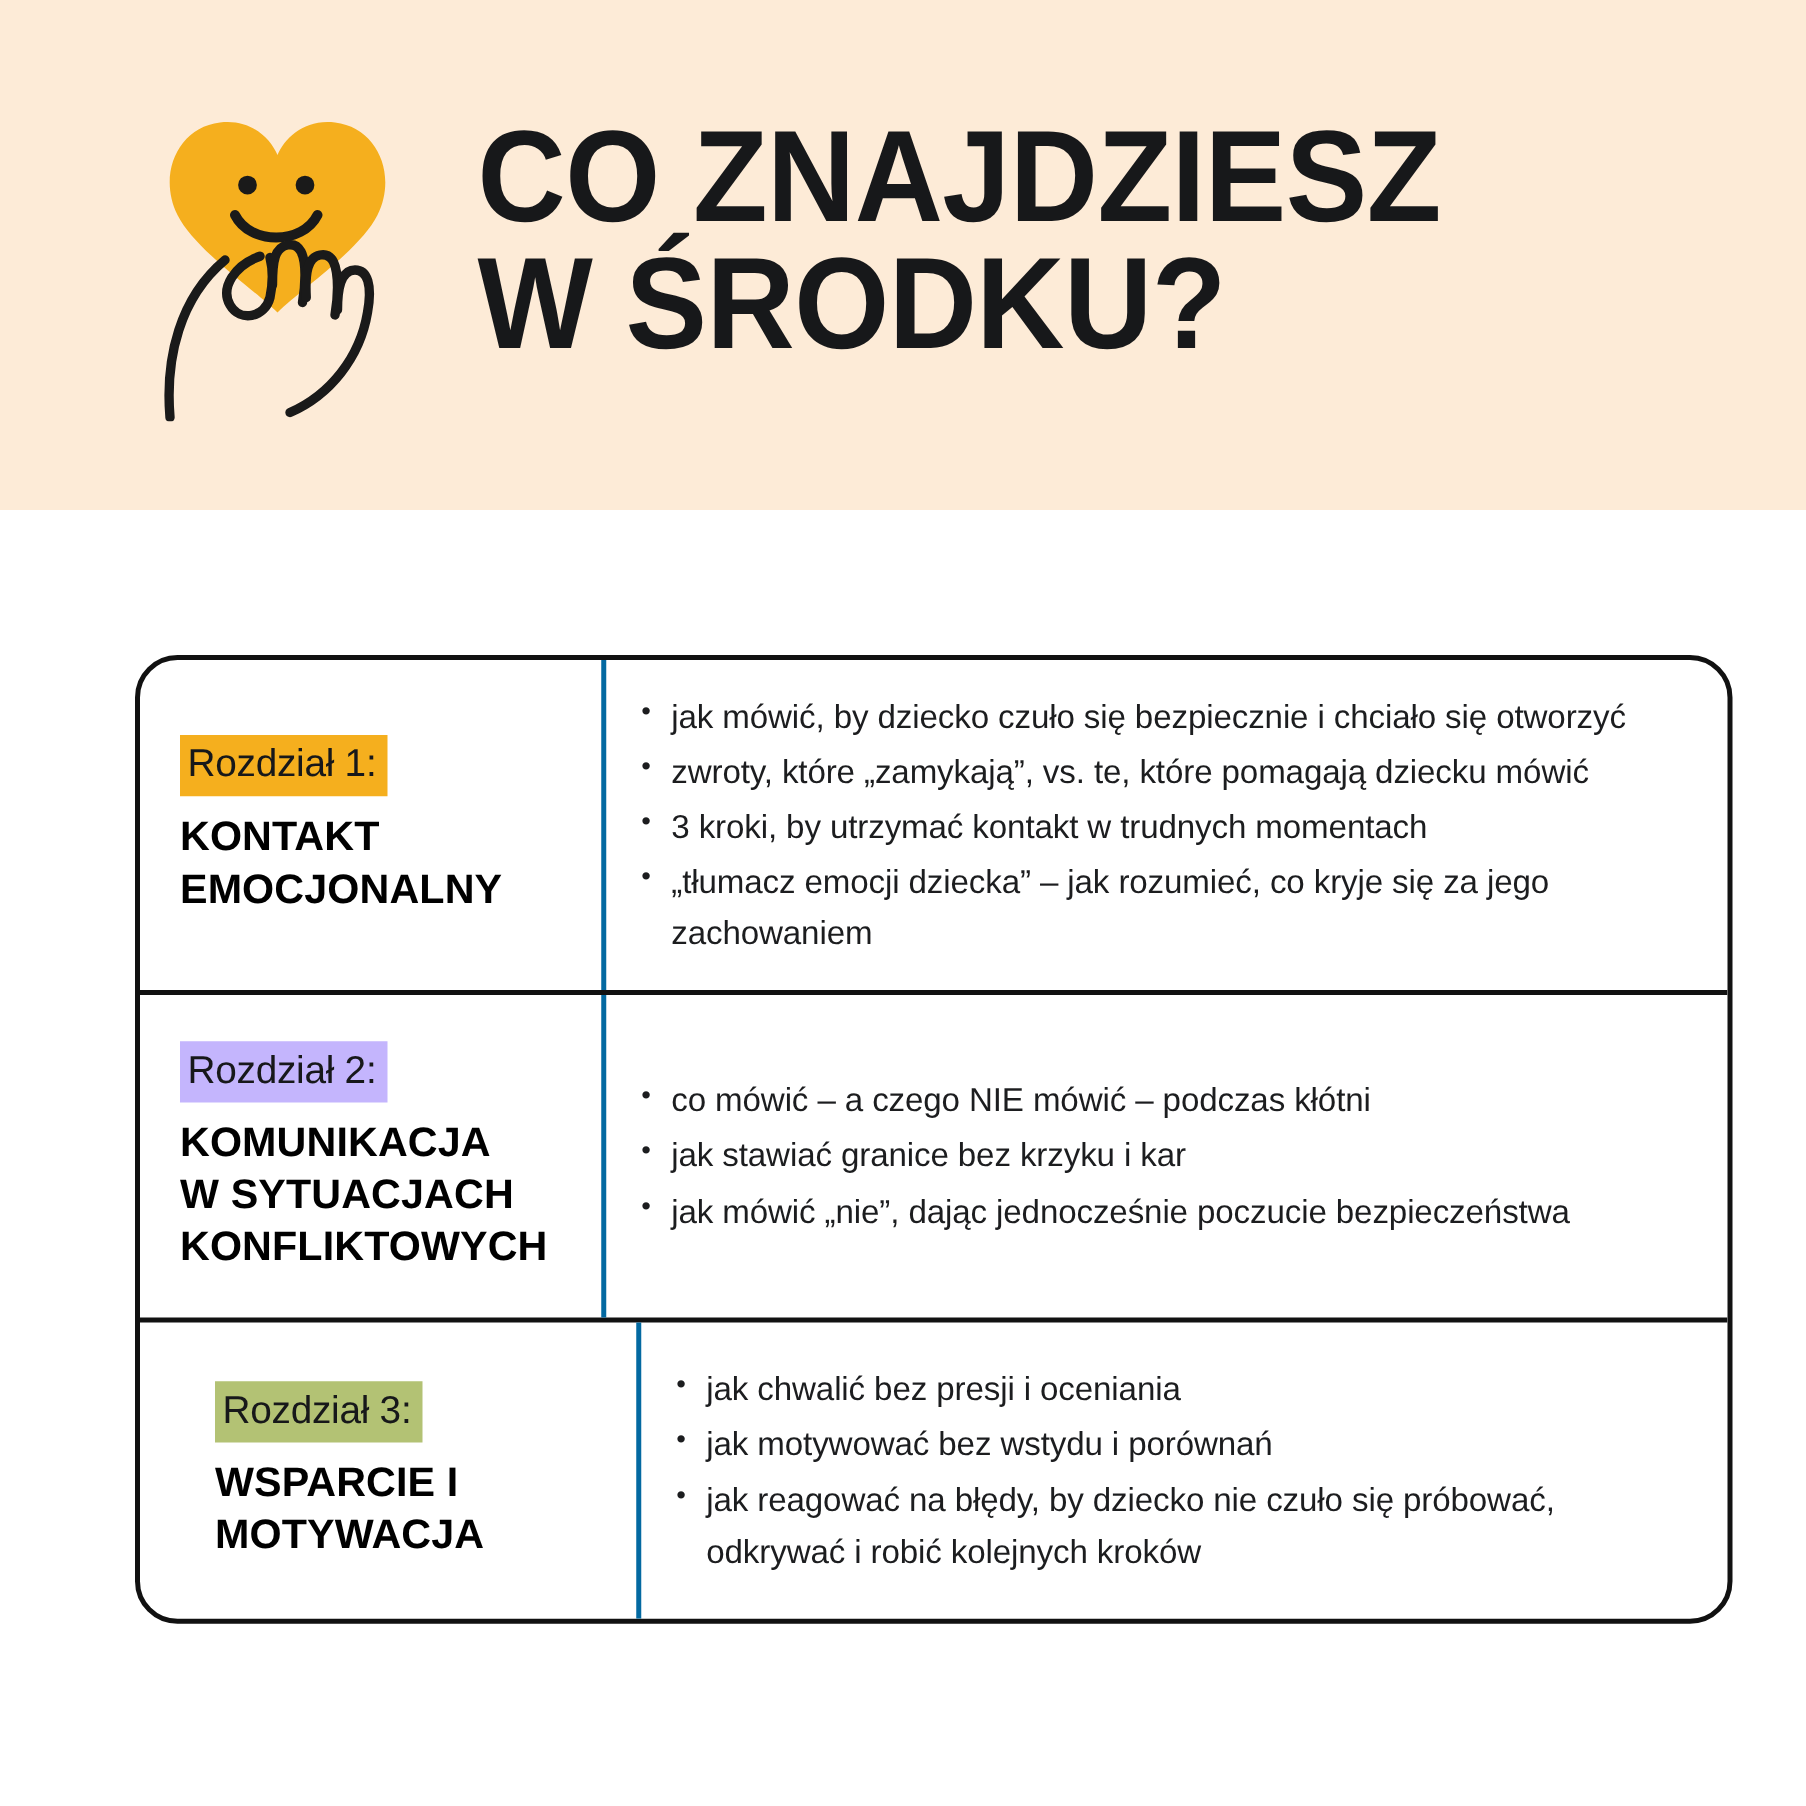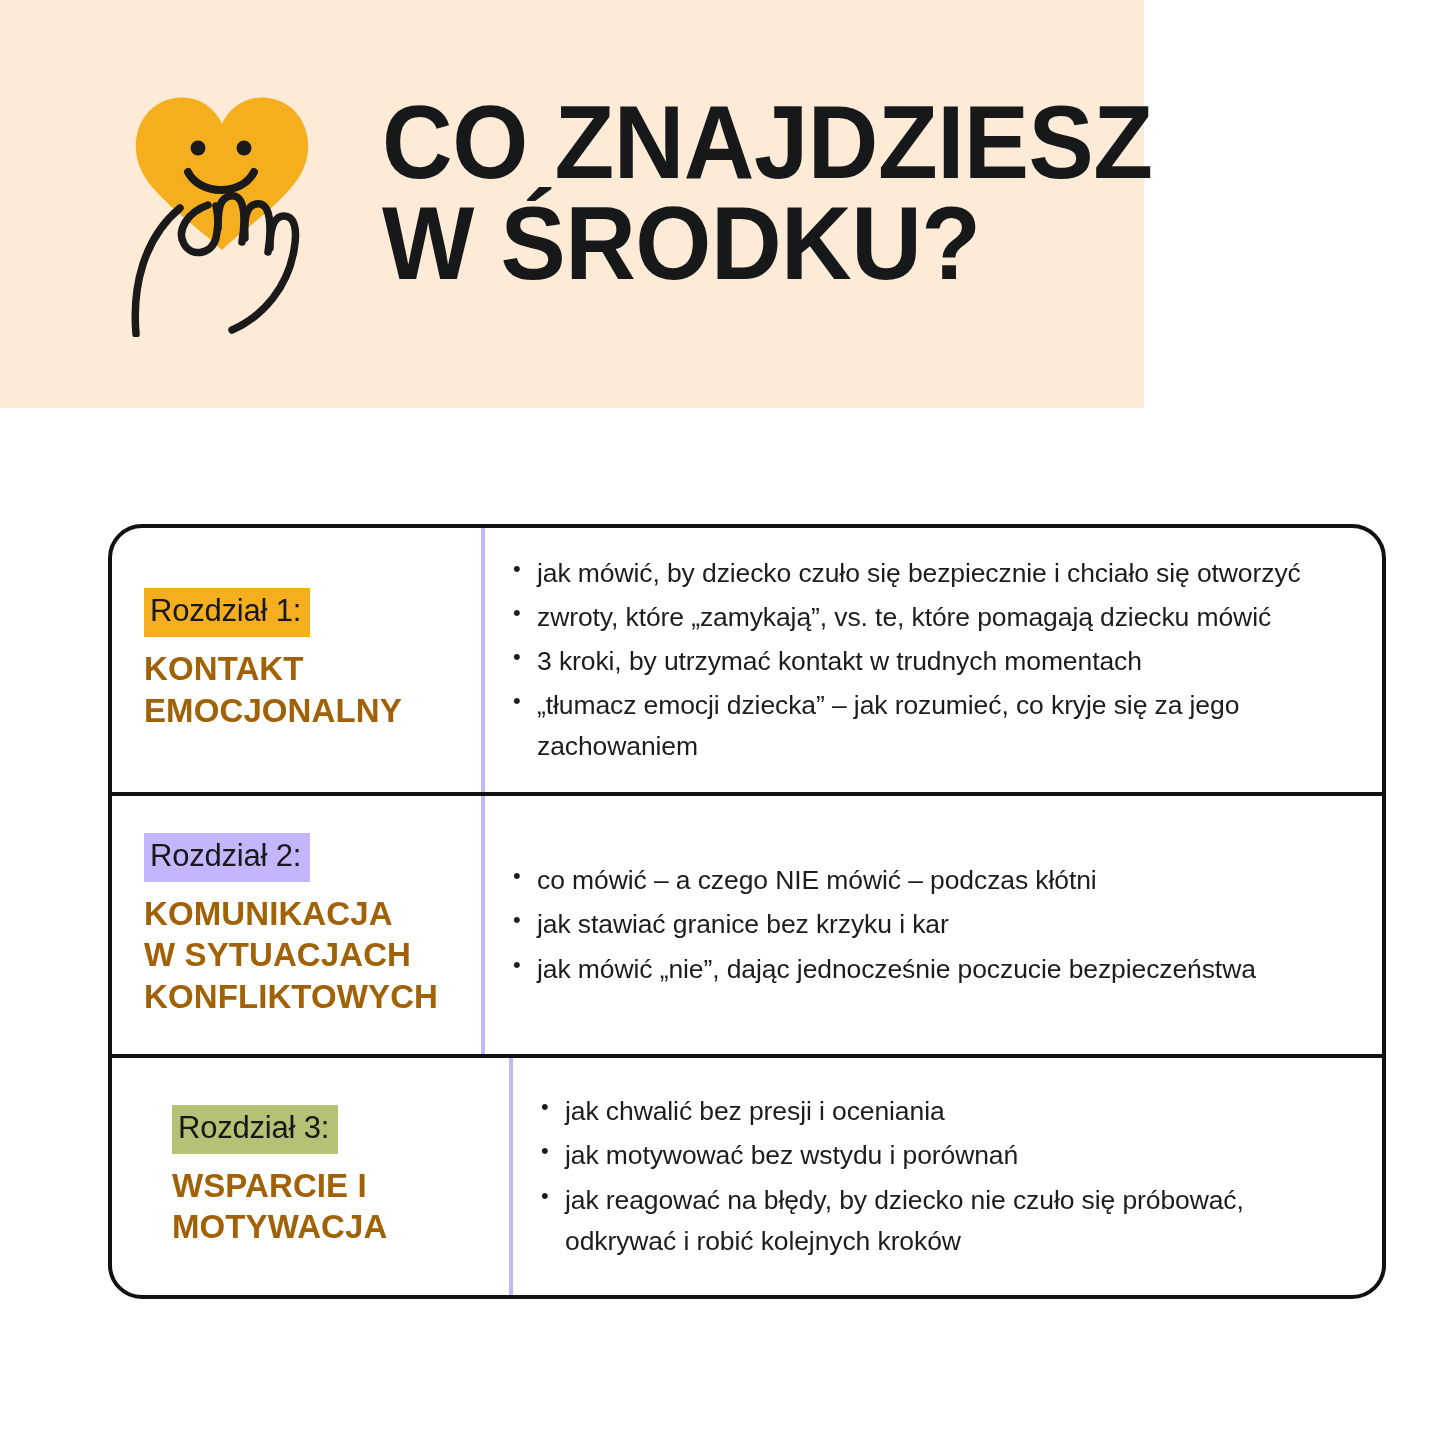--- a/index.html
+++ b/index.html
@@ -13,21 +13,21 @@
     font-family: "Liberation Sans", sans-serif;
     overflow: hidden;
     position: relative;
   }
 
   
   .banner {
     position: absolute;
     left: 0;
     top: 0;
-    width: 1144px;
+    width: 1445px;
     height: 408px;
     background: #FDEBD7;
     box-sizing: border-box;
   }
 
   .banner-inner {
     position: relative;
     width: 100%;
     height: 100%;
   }
@@ -83,21 +83,21 @@
   .row:last-child { border-bottom: none; }
 
   .row-1 { height: 268px; }
   .row-2 { height: 262px; }
   .row-3 { height: 237px; padding-left: 28px; }
 
   .cell-left {
     width: 373px;
     flex: 0 0 373px;
     box-sizing: border-box;
-    border-right: 4px solid #c4b5fd;
+    border-right: 4px solid #0369a1;
     padding: 0 18px 0 32px;
     display: flex;
     flex-direction: column;
     justify-content: center;
   }
 
   .cell-right {
     flex: 1 1 auto;
     box-sizing: border-box;
     padding: 0 26px 0 22px;
@@ -117,21 +117,21 @@
     box-decoration-break: clone;
     -webkit-box-decoration-break: clone;
     align-self: flex-start;
     letter-spacing: -0.2px;
   }
 
   .chapter-title {
     margin-top: 11px;
     font-size: 33px;
     font-weight: 700;
-    color: #a16207;
+    color: #000000;
     line-height: 1.26;
     letter-spacing: 0.1px;
     white-space: pre-line;
   }
 
   .bullets {
     list-style: none;
     margin: 0;
     padding: 0;
   }

